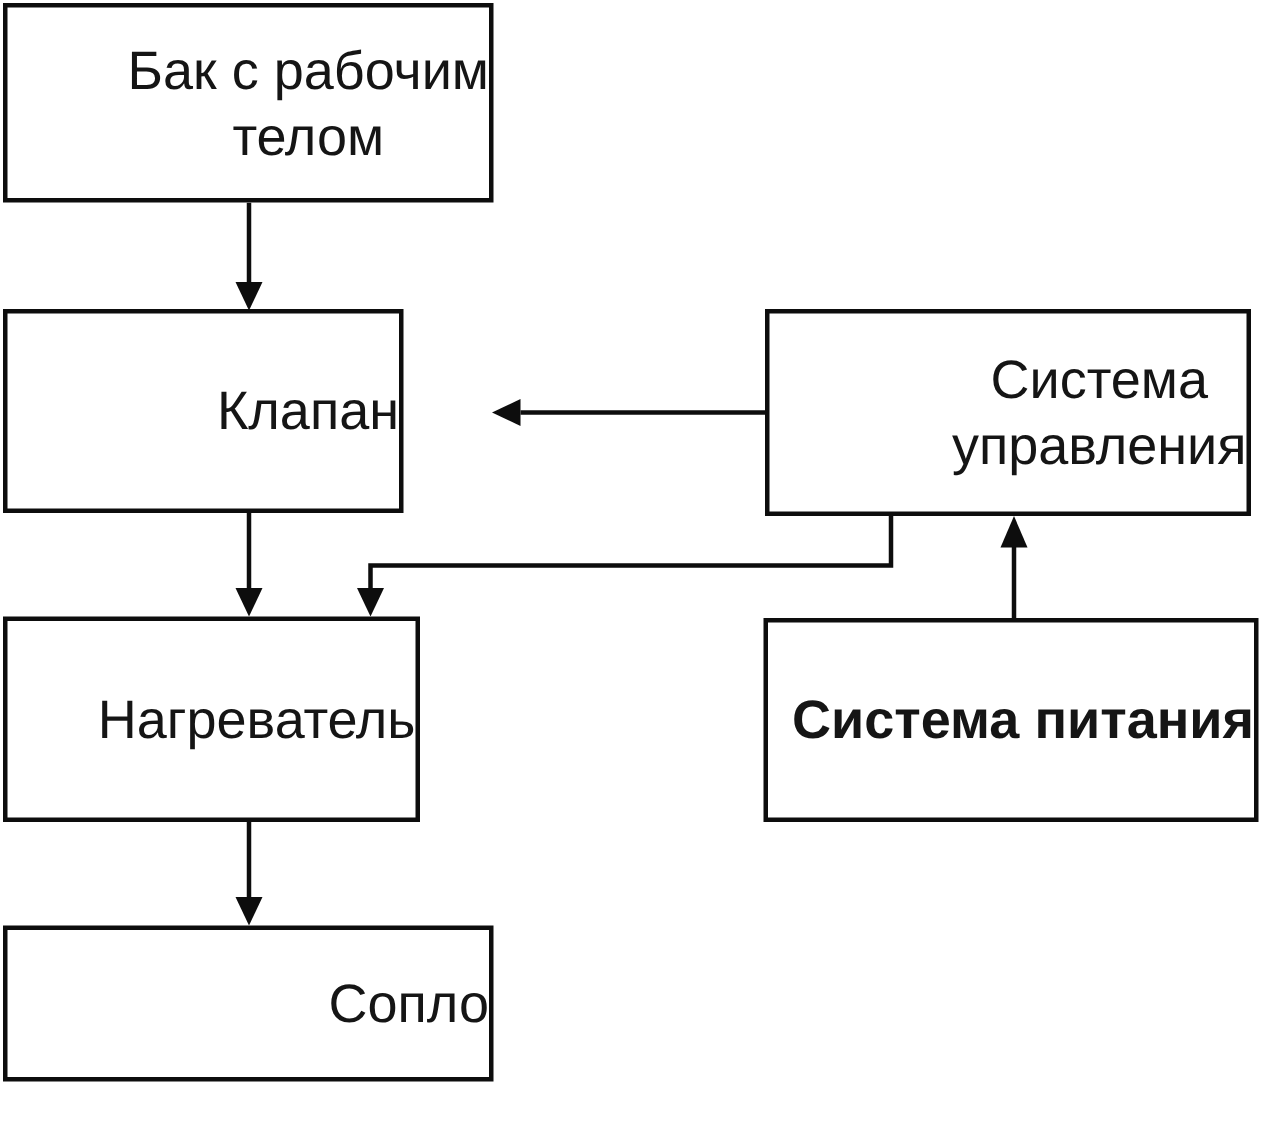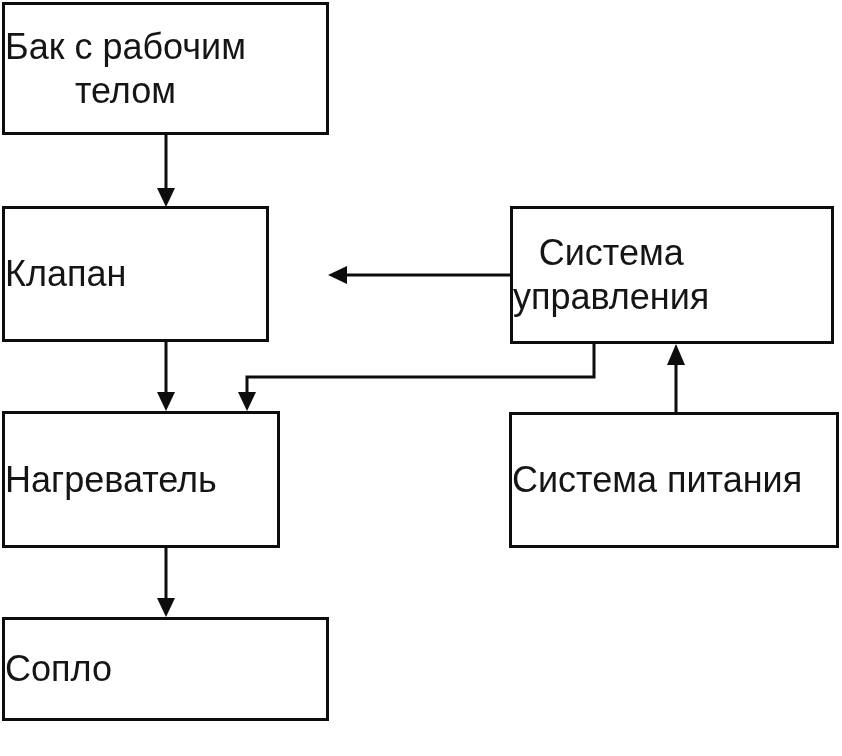--- a/index.html
+++ b/index.html
@@ -22,36 +22,36 @@
     width: 842px;
     height: 756px;
   }
   .node {
     position: absolute;
     box-sizing: border-box;
     background: #ffffff;
     border: 3px solid #0d0d0d;
     display: flex;
     align-items: center;
-    justify-content: flex-start;
+    justify-content: flex-end;
     text-align: center;
   }
   .node .label {
     color: #151515;
     font-size: 36px;
     line-height: 1.22;
     white-space: pre-line;
     letter-spacing: 0px;
   }
   .node-tank    { left: 2px;   top: 2px;   width: 327px; height: 133px; }
   .node-valve   { left: 2px;   top: 206px; width: 267px; height: 136px; }
   .node-heater  { left: 2px;   top: 411px; width: 278px; height: 137px; }
   .node-nozzle  { left: 2px;   top: 617px; width: 327px; height: 104px; }
   .node-control { left: 510px; top: 206px; width: 324px; height: 138px; }
-  .node-power   { left: 509px; top: 412px; width: 330px; height: 136px; }
+  .node-power   { left: 509px; top: 412px; width: 330px; height: 136px; font-weight: bold; }
 </style>
 </head>
 <body>
 
 <div class="canvas">
 
   <svg class="edges" viewBox="0 0 842 756" xmlns="http://www.w3.org/2000/svg">
 
     <g>
       <line x1="166" y1="135" x2="166" y2="190" stroke="#0d0d0d" stroke-width="3"></line>

